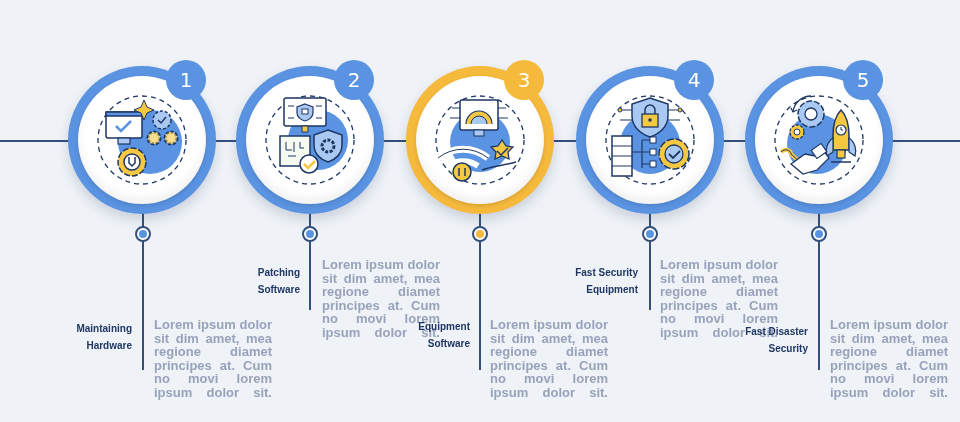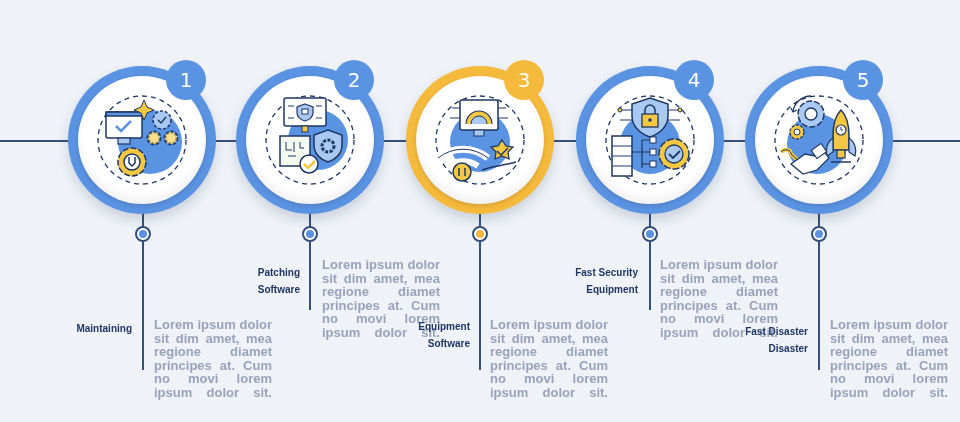--- a/index.html
+++ b/index.html
@@ -75,20 +75,21 @@
           <circle cx="40" cy="72" r="14" fill="#f5c842" stroke="#1f3764" stroke-width="1.5" stroke-dasharray="6 2"></circle>
           <circle cx="40" cy="72" r="8" fill="#fff" stroke="#1f3764" stroke-width="1.5"></circle>
           <path d="M37 67 v6 l3 3 l3 -3 v-6" fill="none" stroke="#1f3764" stroke-width="1.5"></path>
         </svg>
       </div>
     </div>
     <div class="badge" style="left:98px;top:-6px;background:#5a93e2;">1</div>
   </div>
   <div class="title" style="left:20px;top:320px;width:112px;">
     <div>Maintaining</div>
+    <div>Hardware</div>
   </div>
   <div class="desc" style="left:154px;top:318px;">Lorem ipsum dolor sit dim amet, mea regione diamet principes at. Cum no movi lorem ipsum dolor sit.</div>
 </div>
 
 <div class="step">
   <div class="vline" style="left:309px;top:210px;height:100px;"></div>
   <div class="node" style="left:302px;top:226px;--dot:#5a93e2;"></div>
   <div class="ring" style="left:236px;top:66px;background:#5a93e2;">
     <div class="inner">
       <div class="icon-wrap">
@@ -215,16 +216,16 @@
           <path d="M12 62 c4 -4 10 -2 10 2 l20 18" fill="none" stroke="#1f3764" stroke-width="1"></path>
           <path d="M22 74 l14 -10 l10 2 l8 -6 l6 8 l-12 12 l-14 4z" fill="#fff" stroke="#1f3764" stroke-width="1.3"></path>
           <rect x="44" y="56" width="12" height="10" transform="rotate(-35 50 61)" fill="#fff" stroke="#1f3764" stroke-width="1.2"></rect>
         </svg>
       </div>
     </div>
     <div class="badge" style="left:98px;top:-6px;background:#5a93e2;">5</div>
   </div>
   <div class="title" style="left:690px;top:323px;width:118px;">
     <div>Fast Disaster</div>
-    <div>Disaster</div>
+    <div>Security</div>
   </div>
   <div class="desc" style="left:830px;top:318px;">Lorem ipsum dolor sit dim amet, mea regione diamet principes at. Cum no movi lorem ipsum dolor sit.</div>
 </div>
 
 </body></html>

